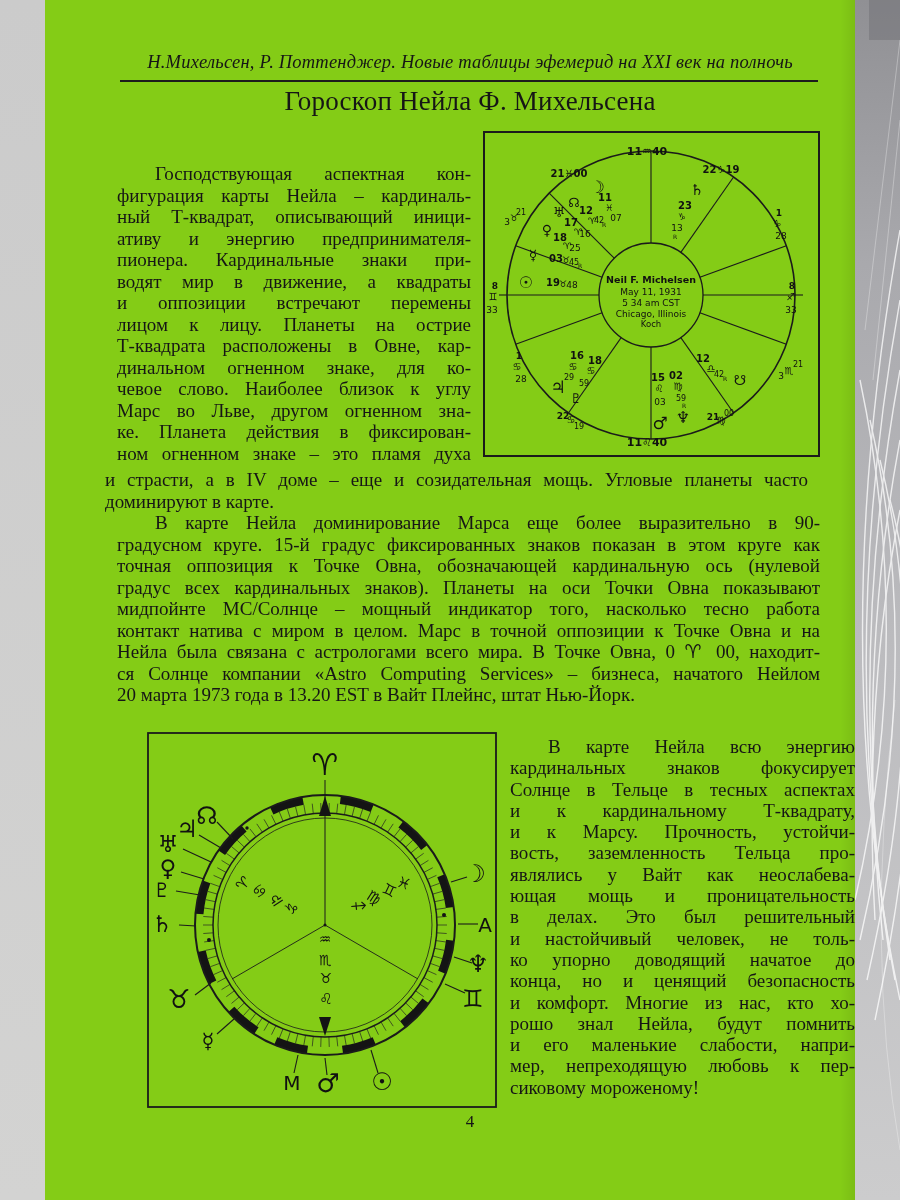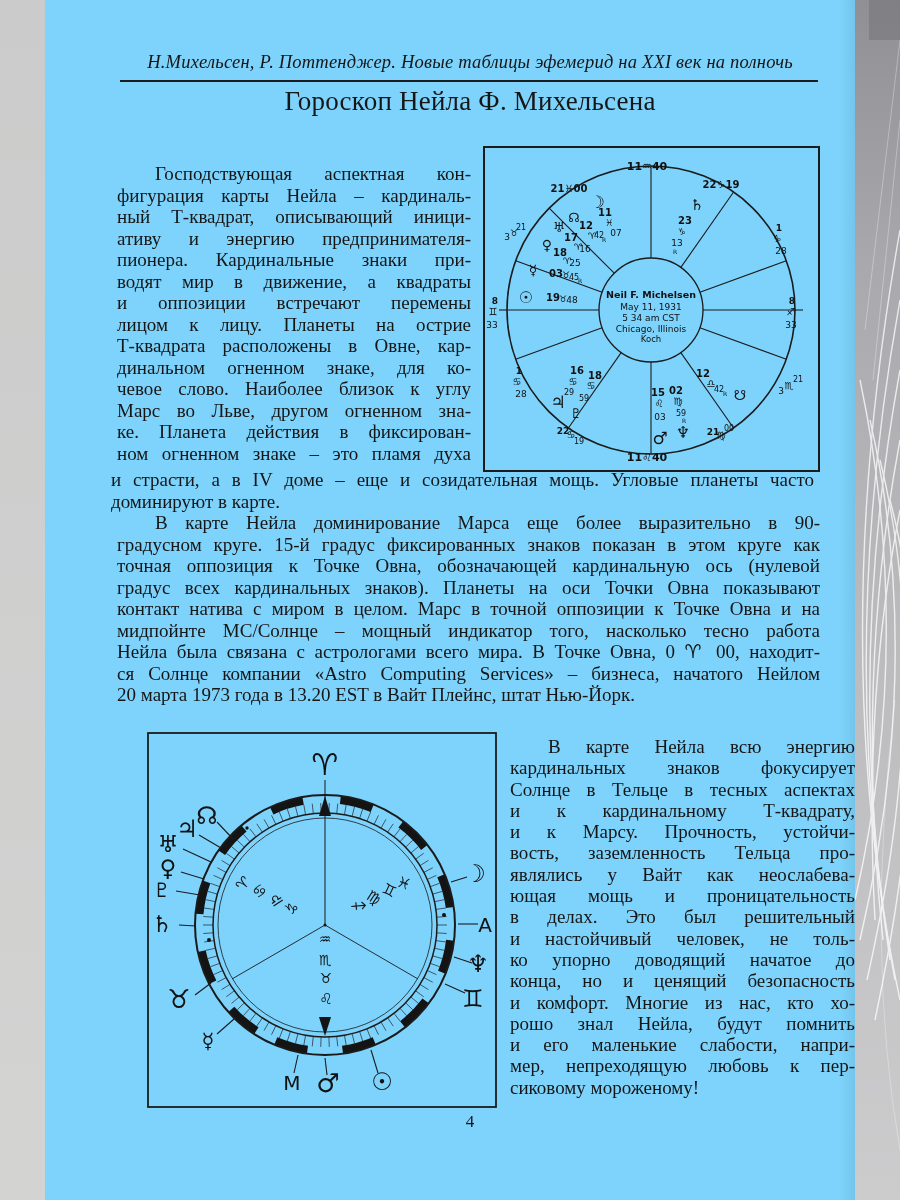--- a/index.html
+++ b/index.html
@@ -1,40 +1,40 @@
 <!DOCTYPE html>
 <html><head>
 <meta charset="utf-8">
 <style>
   html,body{margin:0;padding:0;}
-  #stage{position:relative;width:900px;height:1200px;background:#7dd3fc;overflow:hidden;
+  #stage{position:relative;width:900px;height:1200px;background:#84cc16;overflow:hidden;
          font-family:"Liberation Serif","DejaVu Sans",serif;color:#161616;}
   .abs{position:absolute;}
   
   #left-strip{left:0;top:0;width:45px;height:1200px;background:linear-gradient(180deg,#cbcbcb,#d3d3d2);}
   #right-strip{left:855px;top:0;width:45px;height:1200px;
     background:linear-gradient(180deg,#909094 0%,#a9a9ad 22%,#bcbcbf 55%,#cccccd 100%);}
   #right-strip svg{position:absolute;left:0;top:0;}
   #page-shade{left:840px;top:0;width:15px;height:1200px;
     background:linear-gradient(90deg,rgba(0,0,0,0),rgba(0,0,0,0.07));}
   
   #hdr{left:100px;top:52px;width:740px;text-align:center;font-style:italic;font-size:18.5px;
        letter-spacing:.2px;white-space:nowrap;}
   #hdr-rule{left:120px;top:80px;width:698px;height:2px;background:#1c1c1c;}
   #ttl{left:100px;top:86px;width:740px;text-align:center;font-weight:normal;font-size:27px;letter-spacing:.2px;}
   
   .tcol{font-size:19px;line-height:21.5px;}
   #p1col{left:117px;top:146px;width:354px;}
-  #p1full{left:111px;top:469px;width:703px;}
+  #p1full{left:105px;top:469px;width:703px;}
   #p2{left:117px;top:512px;width:703px;}
   #p3col{left:510px;top:723px;width:345px;line-height:21.3px;margin-top:13px;}
   .jl{text-align:justify;text-align-last:justify;}
   .jl-end{text-align-last:left;}
   
-  #chart1{left:483px;top:146px;width:337px;height:326px;}
+  #chart1{left:483px;top:131px;width:337px;height:326px;}
   #chart2{left:147px;top:732px;width:350px;height:376px;}
   #pgnum{left:120px;top:1112px;width:700px;text-align:center;font-size:17px;}
   svg text{font-family:"DejaVu Sans",sans-serif;}
 </style>
 </head>
 <body>
 
 <div id="stage">
 
   <div class="abs" id="left-strip"></div>
@@ -194,22 +194,22 @@
 
   <div class="abs tcol" id="p1full">
       <div class="jl">и страсти, а в IV доме – еще и созидательная мощь. Угловые планеты часто</div>
       <div class="jl jl-end">доминируют в карте.</div>
     </div>
   <div class="abs tcol" id="p2">
       <div class="jl" style="text-indent: 38px;">В карте Нейла доминирование Марса еще более выразительно в 90-</div>
       <div class="jl">градусном круге. 15-й градус фиксированных знаков показан в этом круге как</div>
       <div class="jl">точная оппозиция к Точке Овна, обозначающей кардинальную ось (нулевой</div>
       <div class="jl">градус всех кардинальных знаков). Планеты на оси Точки Овна показывают</div>
+      <div class="jl">мидпойнте МС/Солнце – мощный индикатор того, насколько тесно работа</div>
       <div class="jl">контакт натива с миром в целом. Марс в точной оппозиции к Точке Овна и на</div>
-      <div class="jl">мидпойнте МС/Солнце – мощный индикатор того, насколько тесно работа</div>
       <div class="jl">Нейла была связана с астрологами всего мира. В Точке Овна, 0 ♈ 00, находит-</div>
       <div class="jl">ся Солнце компании «Astro Computing Services» – бизнеса, начатого Нейлом</div>
       <div class="jl jl-end">20 марта 1973 года в 13.20 EST в Вайт Плейнс, штат Нью-Йорк.</div>
     </div>
 
   <div class="abs" id="chart2">
     <svg id="chart2-svg" width="350" height="376" viewBox="0 0 350 376">
         <path d="M155.42573690329905,64.97499210841295 A130,130 0 0 0 123.05962597370909,75.17998768523549 L126.44057206763469,82.4304499815287 A122,122 0 0 1 156.8149223246345,72.85345413251062 Z" fill="#141414"></path>
         <path d="M94.43761074074989,93.41422239453286 A130,130 0 0 0 71.5102342424311,118.43506327436397 L78.06345059674302,123.02367476517234 A122,122 0 0 1 99.57991161824219,99.54257793948469 Z" fill="#141414"></path>
         <path d="M55.839959297831925,148.53738136766304 A130,130 0 0 0 48.49468924807309,181.66975344280436 L56.46424683280705,182.36699938478566 A122,122 0 0 1 63.35750026411918,151.2735425142684 Z" fill="#141414"></path>

